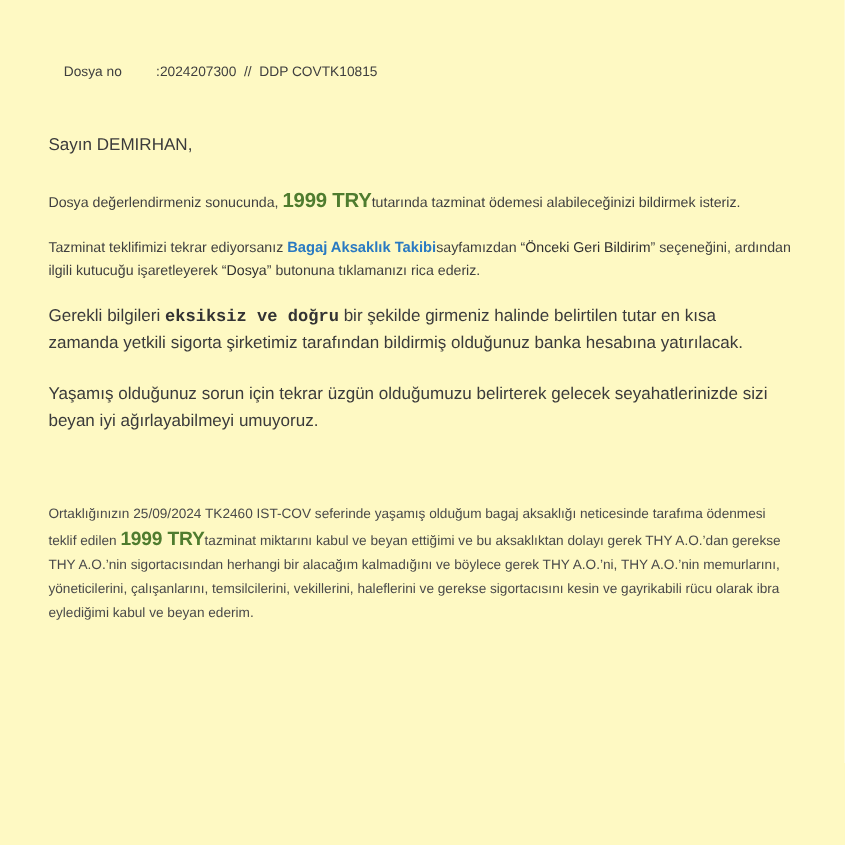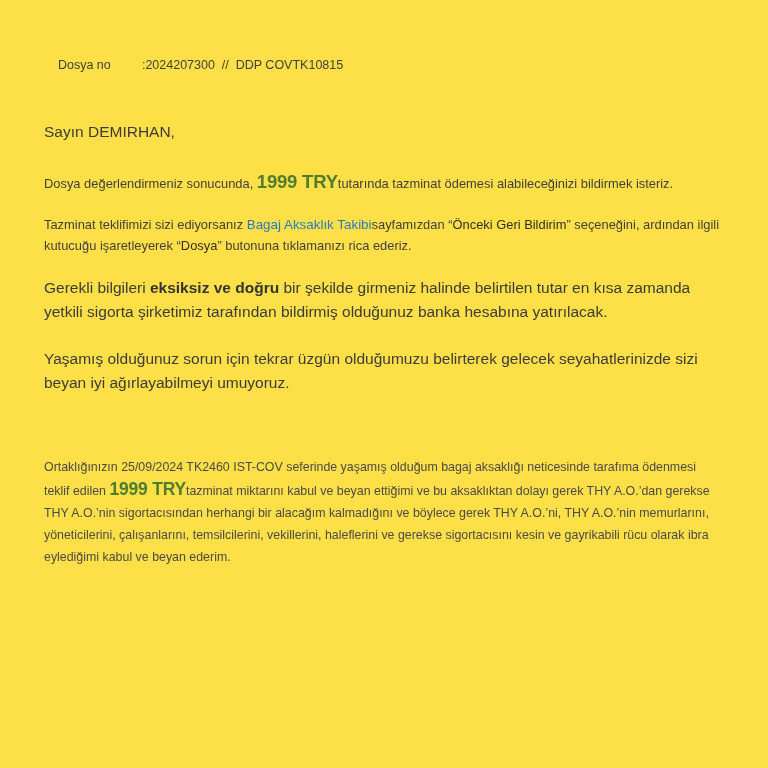--- a/index.html
+++ b/index.html
@@ -11,21 +11,21 @@
     width: 768px;
     height: 768px;
     font-family: "Liberation Sans", sans-serif;
     color: #3b3b3b;
     overflow: hidden;
   }
   #page {
     position: relative;
     width: 768px;
     height: 768px;
-    background: #fde047;
+    background: #fef9c3;
     box-sizing: border-box;
     padding: 38px 44px 0 44px;
   }
 
   
   .ref-line {
     font-size: 12.5px;
     color: #3f3f3f;
     line-height: 18px;
     white-space: pre;
@@ -69,26 +69,26 @@
     letter-spacing: -0.2px;
   }
   .amount-legal {
     color: #4f7c2f;
     font-weight: bold;
     font-size: 17.5px;
     letter-spacing: -0.2px;
   }
   .link {
     color: #2a7ac2;
-    font-weight: normal;
+    font-weight: bold;
     text-decoration: none;
     font-size: 13.4px;
   }
   .bold { font-weight: normal; color: #2f2f2f; }
-  .bold-lg { font-weight: bold; color: #333333; }
+  .bold-lg { font-weight: bold; color: #333333; font-family: Liberation Mono, monospace; }
 
   .closing {
     font-size: 15.5px;
     line-height: 24px;
     color: #3b3b3b;
     margin: 0;
   }
 </style>
 </head>
 <body>
@@ -100,21 +100,21 @@
   </div>
 
   <p class="p-lg gap-greeting">Sayın DEMIRHAN,</p>
 
 
   <p class="p-sm">
     <span>Dosya değerlendirmeniz sonucunda, </span><span class="amount">1999 TRY</span><span>tutarında tazminat ödemesi alabileceğinizi bildirmek isteriz.</span>
   </p>
 
   <p class="p-sm">
-    <span>Tazminat teklifimizi sizi ediyorsanız </span><a class="link" href="#">Bagaj Aksaklık Takibi</a><span>sayfamızdan “</span><span class="bold">Önceki Geri Bildirim</span><span>” seçeneğini, ardından ilgili kutucuğu işaretleyerek “</span><span class="bold">Dosya</span><span>” butonuna tıklamanızı rica ederiz.</span>
+    <span>Tazminat teklifimizi tekrar ediyorsanız </span><a class="link" href="#">Bagaj Aksaklık Takibi</a><span>sayfamızdan “</span><span class="bold">Önceki Geri Bildirim</span><span>” seçeneğini, ardından ilgili kutucuğu işaretleyerek “</span><span class="bold">Dosya</span><span>” butonuna tıklamanızı rica ederiz.</span>
   </p>
 
   <p class="p-lg">
     <span>Gerekli bilgileri </span><span class="bold-lg">eksiksiz ve doğru</span><span> bir şekilde girmeniz halinde belirtilen tutar en kısa zamanda yetkili sigorta şirketimiz tarafından bildirmiş olduğunuz banka hesabına yatırılacak.</span>
   </p>
 
   <p class="p-lg">Yaşamış olduğunuz sorun için tekrar üzgün olduğumuzu belirterek gelecek seyahatlerinizde sizi beyan iyi ağırlayabilmeyi umuyoruz.</p>
 
   <div class="gap-before-legal"></div>
 

